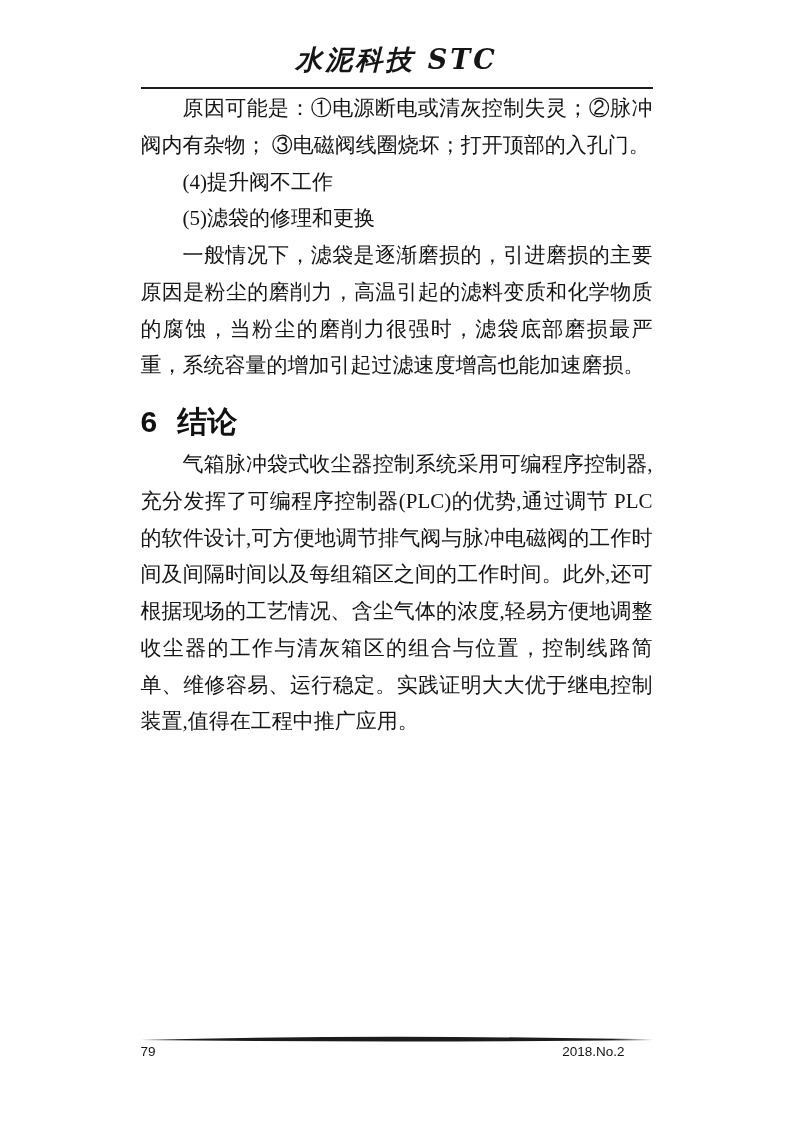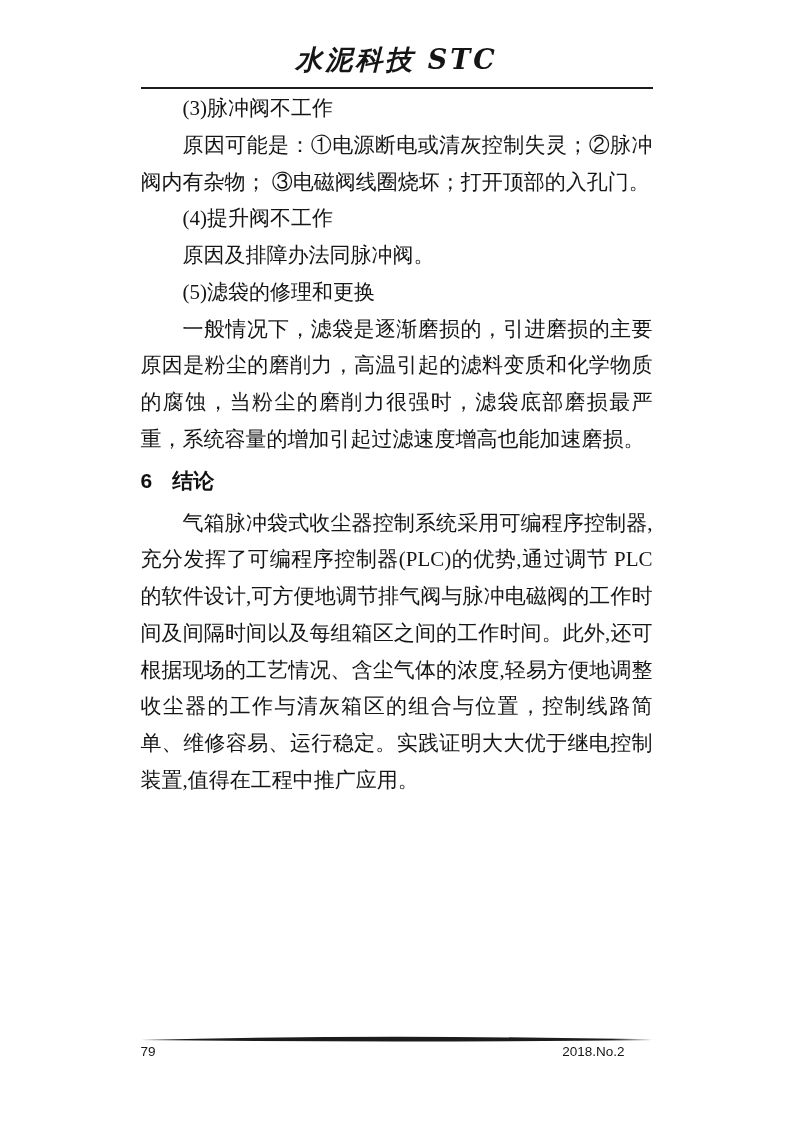--- a/index.html
+++ b/index.html
@@ -42,24 +42,24 @@
     text-align: justify;
     margin-top: 1px;
   }
   .article-body p {
     margin: 0;
     text-indent: 2em;
   }
   .section-heading {
     font-family: "Liberation Sans", "DejaVu Sans", sans-serif;
     font-weight: bold;
-    font-size: 21px;
+    font-size: 30px;
     line-height: 40px;
     color: #111111;
-    margin: 3px 0 4px 0;
+    margin: 18px 0 4px 0;
     text-indent: 0;
   }
   .section-heading .heading-number {
     margin-right: 20px;
   }
   
   .page-footer {
     position: absolute;
     left: 63px;
     right: 63px;
@@ -93,24 +93,22 @@
 </head>
 <body>
 
 <div class="page">
 
   <div class="journal-header">
     <span class="journal-title">水泥科技 STC</span>
   </div>
 
   <div class="article-body">
-    <p>(3)脉冲阀不工作</p>
     <p>原因可能是：①电源断电或清灰控制失灵；②脉冲阀内有杂物； ③电磁阀线圈烧坏；打开顶部的入孔门。</p>
     <p>(4)提升阀不工作</p>
-    <p>原因及排障办法同脉冲阀。</p>
     <p>(5)滤袋的修理和更换</p>
     <p>一般情况下，滤袋是逐渐磨损的，引进磨损的主要原因是粉尘的磨削力，高温引起的滤料变质和化学物质的腐蚀，当粉尘的磨削力很强时，滤袋底部磨损最严重，系统容量的增加引起过滤速度增高也能加速磨损。</p>
 
     <h2 class="section-heading">
       <span class="heading-number">6</span><span>结论</span>
     </h2>
 
     <p>气箱脉冲袋式收尘器控制系统采用可编程序控制器,充分发挥了可编程序控制器(PLC)的优势,通过调节 PLC 的软件设计,可方便地调节排气阀与脉冲电磁阀的工作时间及间隔时间以及每组箱区之间的工作时间。此外,还可根据现场的工艺情况、含尘气体的浓度,轻易方便地调整收尘器的工作与清灰箱区的组合与位置，控制线路简单、维修容易、运行稳定。实践证明大大优于继电控制装置,值得在工程中推广应用。</p>
   </div>
 

